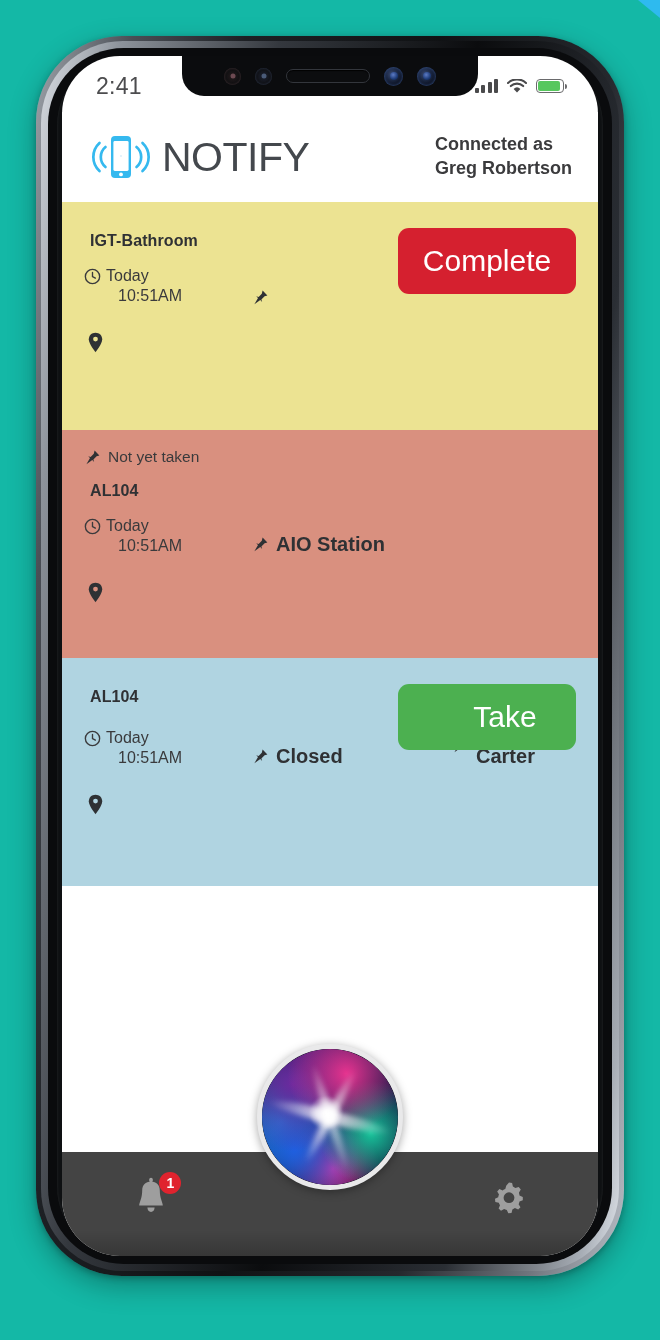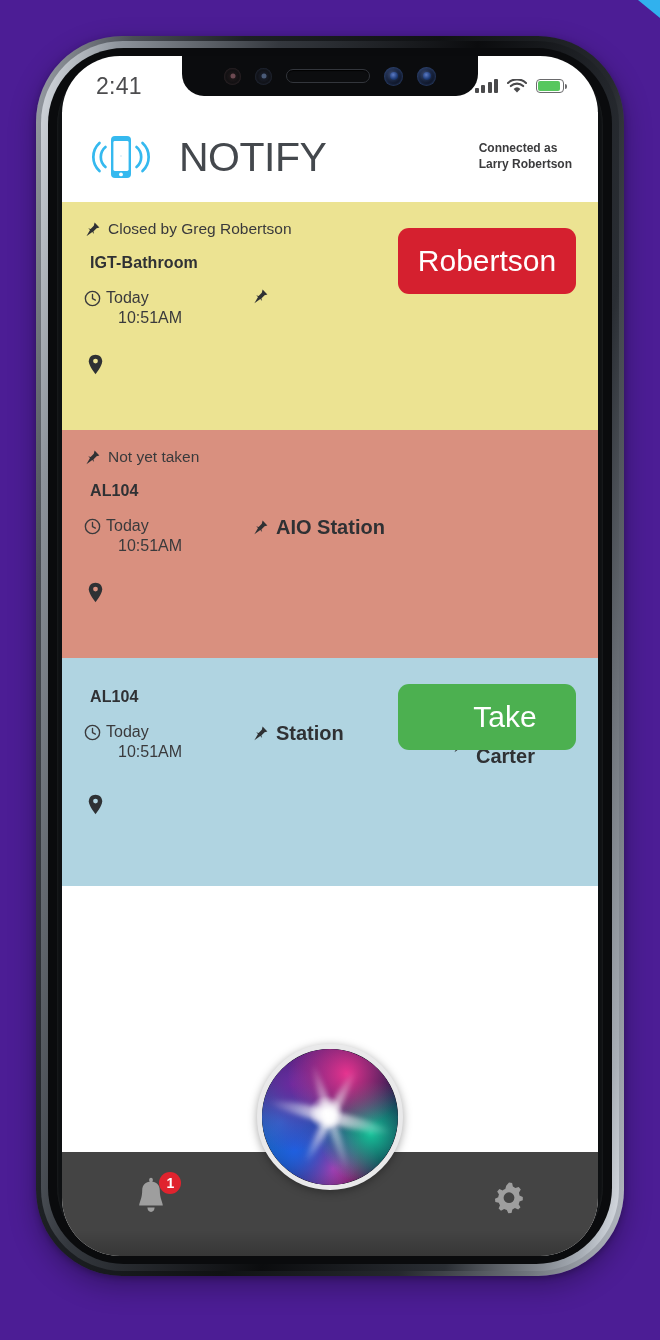--- a/index.html
+++ b/index.html
@@ -7,21 +7,21 @@
     width: 660px; height: 1340px;
     background: #ffffff;
     font-family: "Liberation Sans", sans-serif;
     overflow: hidden;
   }
 
   #stage {
     position: relative;
     width: 660px;
     height: 1340px;
-    background: #4c1d95;
+    background: #14b8a6;
   }
 
   
   .corner-artifact {
     position: absolute;
     top: 0; right: 0;
     width: 22px; height: 18px;
     background: #2fb9f2;
     clip-path: polygon(100% 0, 100% 100%, 0 0);
     opacity: 0.95;
@@ -179,32 +179,32 @@
     position: absolute;
     left: 0; top: 56px;
     width: 100%; height: 90px;
     display: flex;
     align-items: center;
     justify-content: space-between;
     padding: 0 26px 0 22px;
     box-sizing: border-box;
     background: #fff;
   }
-  .brand { display: flex; align-items: center; gap: 21px; }
+  .brand { display: flex; align-items: center; gap: 4px; }
   .brand-icon { width: 74px; height: 54px; }
   .brand-text {
     font-size: 41px;
     font-weight: 400;
     color: #44484d;
     letter-spacing: -0.5px;
     line-height: 1;
   }
   .conn {
     text-align: left;
-    font-size: 12px;
+    font-size: 18px;
     font-weight: bold;
     color: #3b3b3d;
     line-height: 1.32;
   }
 
   
   .cards { position: absolute; left: 0; top: 146px; width: 100%; }
   .card {
     position: relative;
     padding: 16px 22px 14px 22px;
@@ -224,21 +224,21 @@
     margin-top: 14px;
     font-size: 16px;
     font-weight: bold;
     color: #2f3134;
     letter-spacing: 0.1px;
     padding-left: 6px;
   }
   .meta-row {
     margin-top: 16px;
     display: flex;
-    align-items: flex-start;
+    align-items: flex-end;
   }
   .meta-time {
     display: flex;
     align-items: flex-start;
     gap: 5px;
     width: 168px;
     flex-shrink: 0;
   }
   .time-lines {
     font-size: 16px;
@@ -423,33 +423,27 @@
             <path d="M21.5 17 A13 13 0 0 0 21.5 37" stroke="#35b9ef" stroke-width="2.7" fill="none" stroke-linecap="round"></path>
             <path d="M15.5 13 A19 19 0 0 0 15.5 41" stroke="#35b9ef" stroke-width="2.7" fill="none" stroke-linecap="round"></path>
             <path d="M52.5 17 A13 13 0 0 1 52.5 37" stroke="#35b9ef" stroke-width="2.7" fill="none" stroke-linecap="round"></path>
             <path d="M58.5 13 A19 19 0 0 1 58.5 41" stroke="#35b9ef" stroke-width="2.7" fill="none" stroke-linecap="round"></path>
           </svg>
         </div>
         <div class="brand-text">NOTIFY</div>
       </div>
       <div class="conn">
         <div>Connected as</div>
-        <div>Larry Robertson</div>
+        <div>Greg Robertson</div>
       </div>
     </div>
 
     <div class="cards">
 
       <div class="card" style="background:#ece392;">
-        <div class="row-status">
-          <svg width="17" height="17" viewBox="0 0 17 17">
-            <path d="M10.6 1.6 L15.4 6.4 L12.6 7.3 L9.4 10.5 L10.1 12.9 L8.3 11.1 L2.4 15.3 L6.0 9.1 L4.2 7.3 L6.6 8.0 L9.8 4.8 Z" fill="#2f3134"></path>
-          </svg>
-          <span class="status-text">Closed by Greg Robertson</span>
-        </div>
         <div class="card-title">IGT-Bathroom</div>
         <div class="meta-row">
           <div class="meta-time">
             <svg width="17" height="17" viewBox="0 0 20 20" style="margin-top:2px;flex-shrink:0;">
               <circle cx="10" cy="10" r="8.4" fill="none" stroke="#3a3a3c" stroke-width="1.6"></circle>
               <path d="M10 5.2 V10 L13.4 11.9" stroke="#3a3a3c" stroke-width="1.6" fill="none" stroke-linecap="round"></path>
             </svg>
             <div class="time-lines">
               <div>Today</div>
               <div class="l2">10:51AM</div>
@@ -460,21 +454,21 @@
               <path d="M10.6 1.6 L15.4 6.4 L12.6 7.3 L9.4 10.5 L10.1 12.9 L8.3 11.1 L2.4 15.3 L6.0 9.1 L4.2 7.3 L6.6 8.0 L9.8 4.8 Z" fill="#2f3134"></path>
             </svg>
           </div>
         </div>
         <div class="map-row">
           <svg width="15" height="21" viewBox="0 0 15 21">
             <path d="M7.5 0.8 C3.6 0.8 0.8 3.6 0.8 7.3 C0.8 12.0 7.5 20.2 7.5 20.2 C7.5 20.2 14.2 12.0 14.2 7.3 C14.2 3.6 11.4 0.8 7.5 0.8 Z" fill="#2f3134"></path>
             <circle cx="7.5" cy="7.1" r="2.4" fill="#ece392"></circle>
           </svg>
         </div>
-        <button class="action-btn btn-complete">Robertson</button>
+        <button class="action-btn btn-complete">Complete</button>
       </div>
 
       <div class="card" style="background:#d9907f;">
         <div class="row-status">
           <svg width="17" height="17" viewBox="0 0 17 17">
             <path d="M10.6 1.6 L15.4 6.4 L12.6 7.3 L9.4 10.5 L10.1 12.9 L8.3 11.1 L2.4 15.3 L6.0 9.1 L4.2 7.3 L6.6 8.0 L9.8 4.8 Z" fill="#2f3134"></path>
           </svg>
           <span class="status-text">Not yet taken</span>
         </div>
         <div class="card-title">AL104</div>
@@ -514,21 +508,21 @@
             </svg>
             <div class="time-lines">
               <div>Today</div>
               <div class="l2">10:51AM</div>
             </div>
           </div>
           <div class="meta-loc">
             <svg width="17" height="17" viewBox="0 0 17 17" style="flex-shrink:0;">
               <path d="M10.6 1.6 L15.4 6.4 L12.6 7.3 L9.4 10.5 L10.1 12.9 L8.3 11.1 L2.4 15.3 L6.0 9.1 L4.2 7.3 L6.6 8.0 L9.8 4.8 Z" fill="#2f3134"></path>
             </svg>
-            <span>Station</span>
+            <span>Closed</span>
           </div>
           <div class="meta-person">
             <svg width="17" height="17" viewBox="0 0 17 17" style="flex-shrink:0;">
               <path d="M10.6 1.6 L15.4 6.4 L12.6 7.3 L9.4 10.5 L10.1 12.9 L8.3 11.1 L2.4 15.3 L6.0 9.1 L4.2 7.3 L6.6 8.0 L9.8 4.8 Z" fill="#2f3134"></path>
             </svg>
             <span>Pendant Carter</span>
           </div>
         </div>
         <div class="map-row">
           <svg width="15" height="21" viewBox="0 0 15 21">

